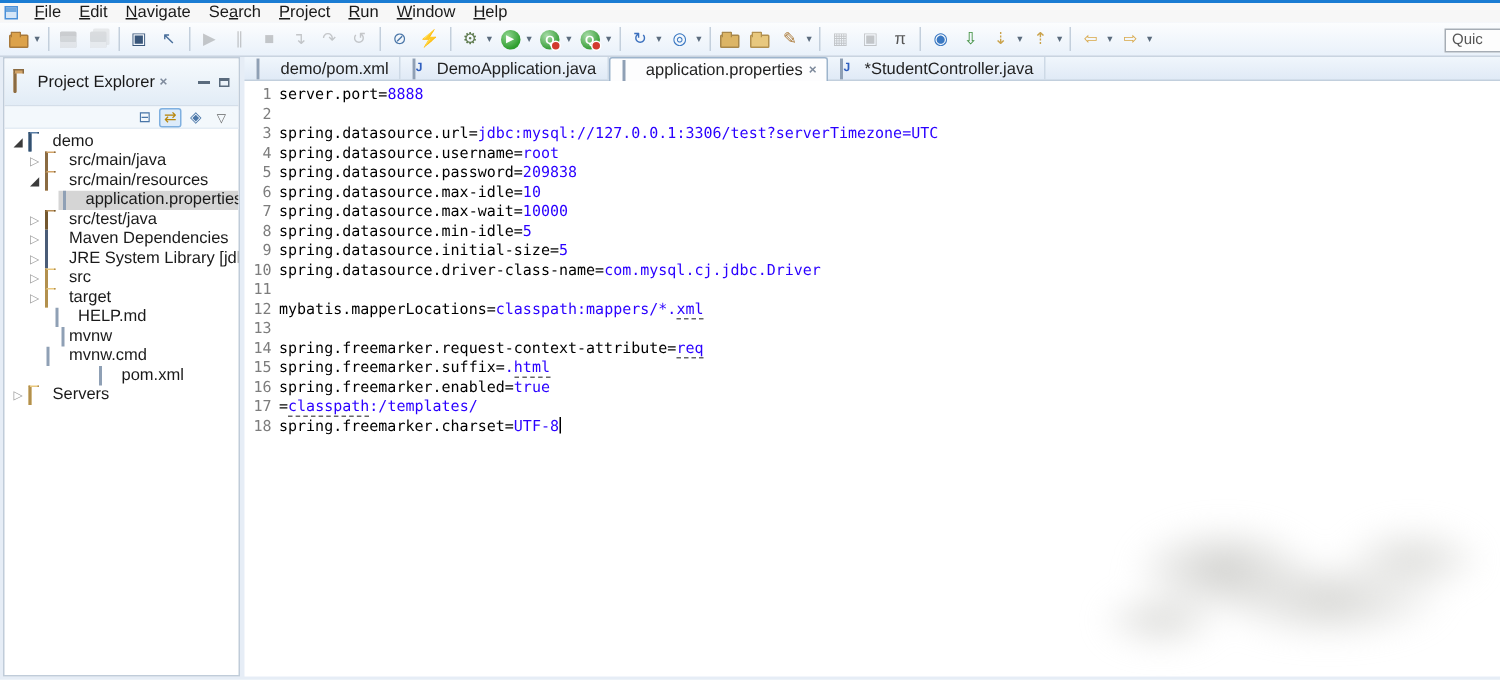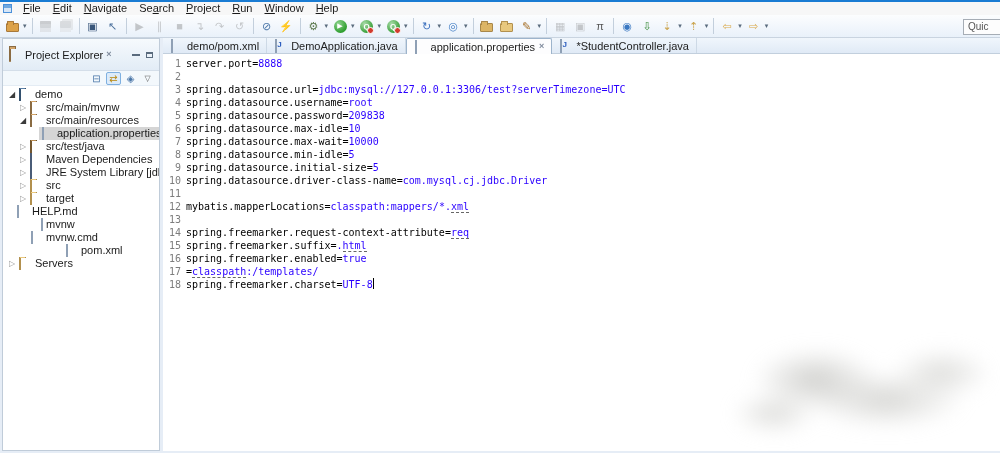--- a/index.html
+++ b/index.html
@@ -267,21 +267,21 @@
           <span class="arrow open">◢</span>
           <span class="rowsel">
             <span class="ti"><span class="ti-proj"></span></span>
             <span class="tlabel">demo</span>
           </span>
         </div>
         <div class="trow" style="padding-left: 15px;">
           <span class="arrow">▷</span>
           <span class="rowsel">
             <span class="ti"><span class="ti-pkg"></span></span>
-            <span class="tlabel">src/main/mvnw</span>
+            <span class="tlabel">src/main/java</span>
           </span>
         </div>
         <div class="trow" style="padding-left: 15px;">
           <span class="arrow open">◢</span>
           <span class="rowsel">
             <span class="ti"><span class="ti-pkg"></span></span>
             <span class="tlabel">src/main/resources</span>
           </span>
         </div>
         <div class="trow sel" style="padding-left: 26px;">
@@ -319,21 +319,21 @@
             <span class="tlabel">src</span>
           </span>
         </div>
         <div class="trow" style="padding-left: 15px;">
           <span class="arrow">▷</span>
           <span class="rowsel">
             <span class="ti"><span class="ti-folder"></span></span>
             <span class="tlabel">target</span>
           </span>
         </div>
-        <div class="trow" style="padding-left: 1px;">
+        <div class="trow" style="padding-left: 21px;">
           <span class="arrow"></span>
           <span class="rowsel">
             <span class="ti"><span class="ti-md"></span></span>
             <span class="tlabel">HELP.md</span>
           </span>
         </div>
         <div class="trow" style="padding-left: 15px; text-align: right;">
           <span class="arrow"></span>
           <span class="rowsel">
             <span class="ti"><span class="ti-file"></span></span>

